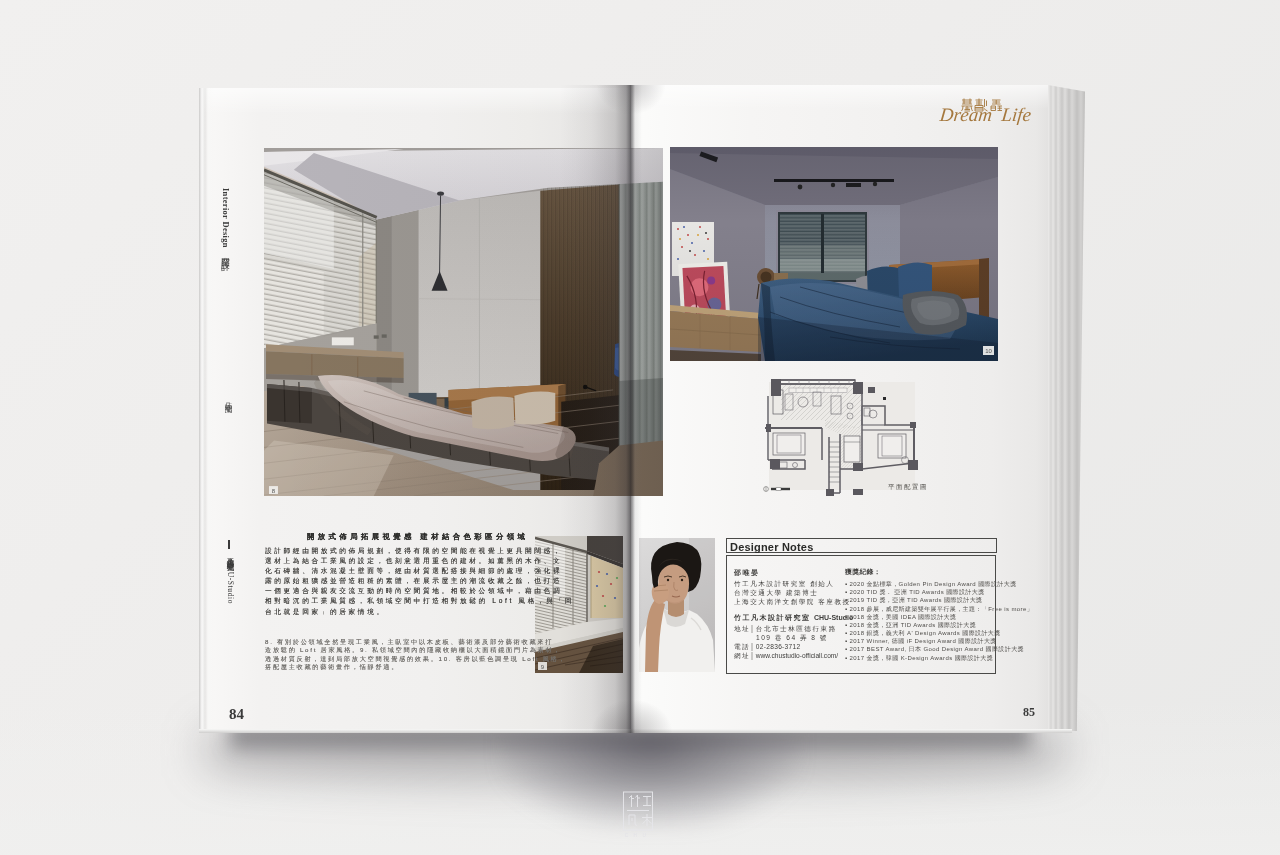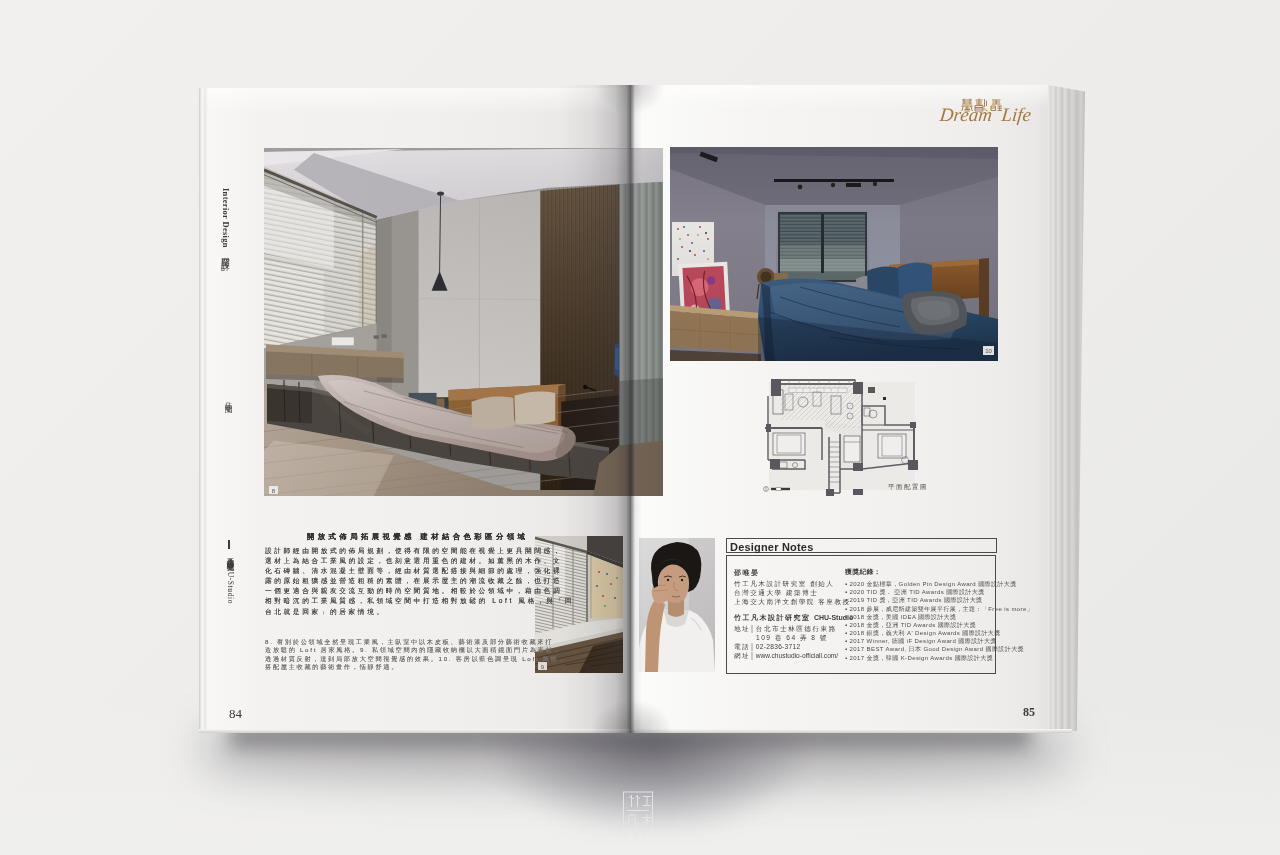--- a/index.html
+++ b/index.html
@@ -552,21 +552,21 @@
 
 <div class="abs" style="left:228px;top:540px;z-index:10;width:1.6px;height:9px;background:#3a3a3a;"></div>
 <div class="abs" style="left:225px;top:552px;z-index:10;writing-mode:vertical-rl;text-orientation:mixed;font-size:7.5px;color:#3a3a3a;letter-spacing:0.6px;">竹工凡木設計研究室 <span style="font-family:'Liberation Serif',serif;">CHU-Studio</span></div>
 
 <div class="abs cjk" style="left:265px;top:532px;z-index:10;font-size:7.4px;font-weight:bold;color:#2e2e2c;letter-spacing:3.4px;text-shadow:0 0 0.5px #2e2e2c;padding-left:42px;">開放式佈局拓展視覺感 建材結合色彩區分領域</div>
 
 <div class="abs cjk" style="left:265px;top:546px;z-index:10;font-size:6.7px;line-height:10.1px;color:#3f3e3c;letter-spacing:2.6px;text-shadow:0 0 0.4px #55544f;">設計師經由開放式的佈局規劃，使得有限的空間能在視覺上更具開闊感，<br>選材上為結合工業風的設定，也刻意選用重色的建材。如薰黑的木作、文<br>化石磚牆、清水混凝土壁面等，經由材質選配搭接與細節的處理，強化裸<br>露的原始粗獷感並營造粗糙的素體，在展示屋主的潮流收藏之餘，也打造<br>一個更適合與親友交流互動的時尚空間質地。相較於公領域中，藉由色調<br>相對暗沉的工業風質感，私領域空間中打造相對放鬆的 Loft 風格，與「回<br>台北就是回家」的居家情境。</div>
 
 <div class="abs cjk" style="left:265px;top:638px;z-index:10;font-size:6.2px;line-height:8.45px;color:#6b6966;letter-spacing:1.7px;text-shadow:0 0 0.4px #85837f;">8. 有別於公領域全然呈現工業風，主臥室中以木皮板、藝術漆及部分藝術收藏來打<br>造放鬆的 Loft 居家風格。9. 私領域空間內的隱藏收納櫃以大面積鏡面門片為素材，<br>透過材質反射，達到局部放大空間視覺感的效果。10. 客房以藍色調呈現 Loft 風格，<br>搭配屋主收藏的藝術畫作，恬靜舒適。</div>
 
-<div class="abs" style="left:229px;top:706px;z-index:10;font-family:'Liberation Serif',serif;font-weight:normal;font-size:13px;color:#3a3a3a;">84</div>
+<div class="abs" style="left:229px;top:706px;z-index:10;font-family:'Liberation Serif',serif;font-weight:bold;font-size:15px;color:#3a3a3a;">84</div>
 <div class="abs" style="left:1023px;top:705px;z-index:10;font-family:'Liberation Serif',serif;font-weight:bold;font-size:12px;color:#3a3a3a;">85</div>
 
 <div class="abs" style="left:726px;top:538px;z-index:10;width:269px;height:13px;border:1px solid #4a4a48;"></div>
 <div class="abs" style="left:730px;top:541px;z-index:11;font-size:11px;font-weight:bold;color:#2a2a28;letter-spacing:0.2px;">Designer Notes</div>
 
 <div class="abs" style="left:726px;top:555px;z-index:10;width:268px;height:117px;border:1px solid #4a4a48;"></div>
 
 <div class="abs cjk" style="left:734px;top:568px;z-index:11;font-size:6.6px;line-height:9.2px;color:#3f3e3c;">
 <div style="font-weight:bold;font-size:7px;margin-bottom:1.5px;">邵唯晏</div>
 竹工凡木設計研究室 創始人<br>台灣交通大學 建築博士<br>上海交大南洋文創學院 客座教授

